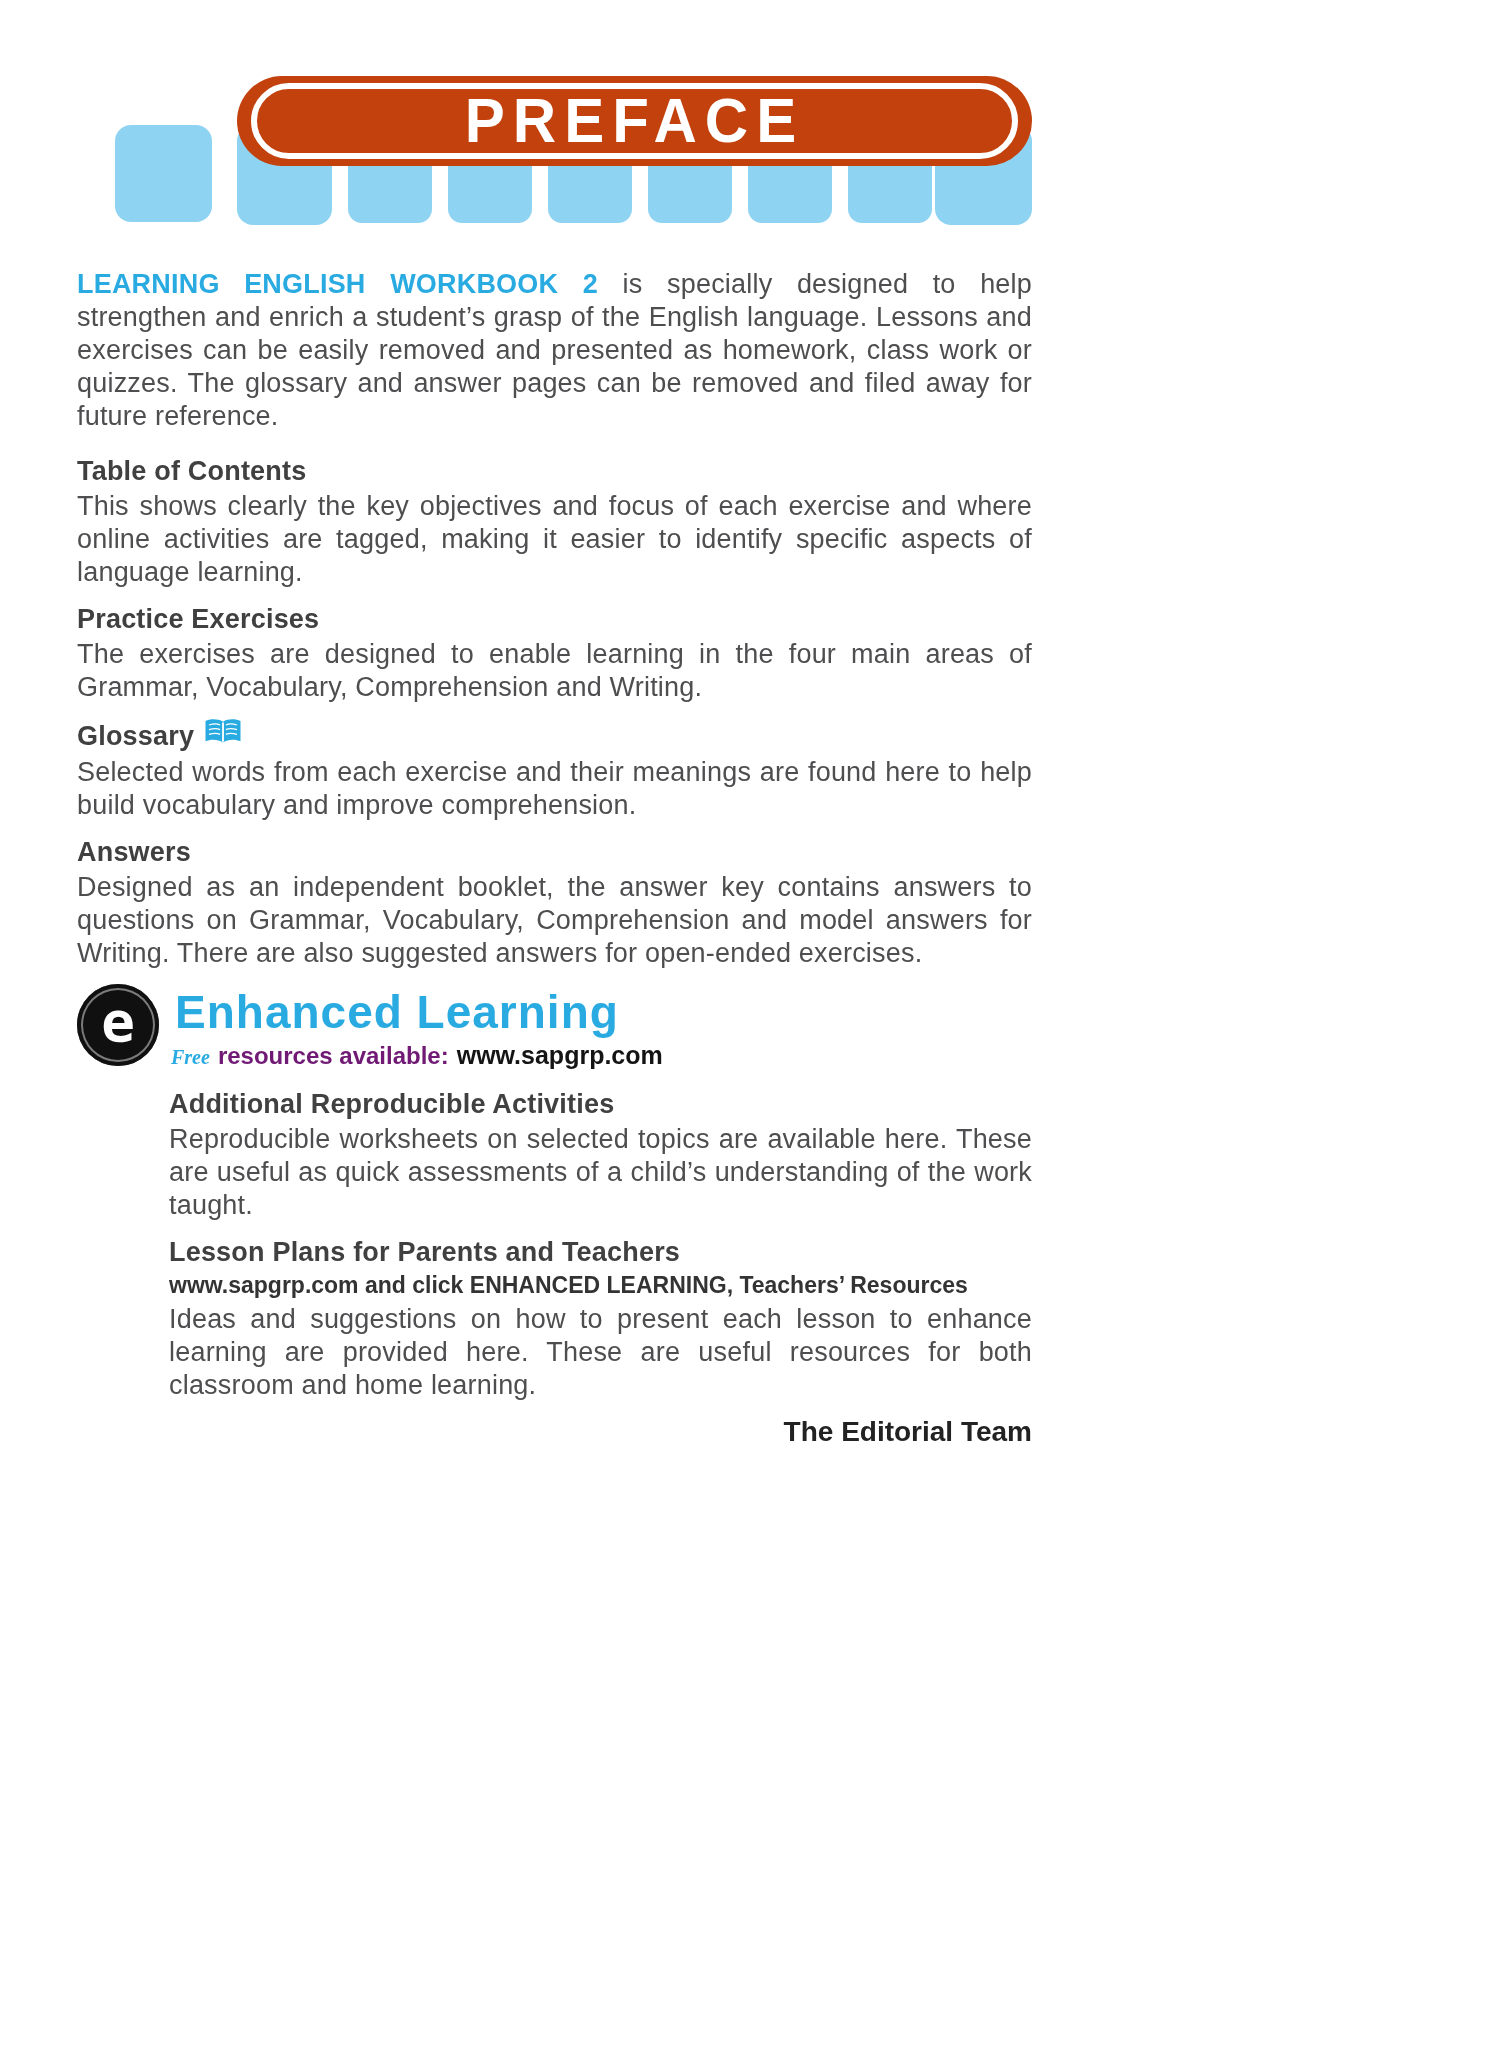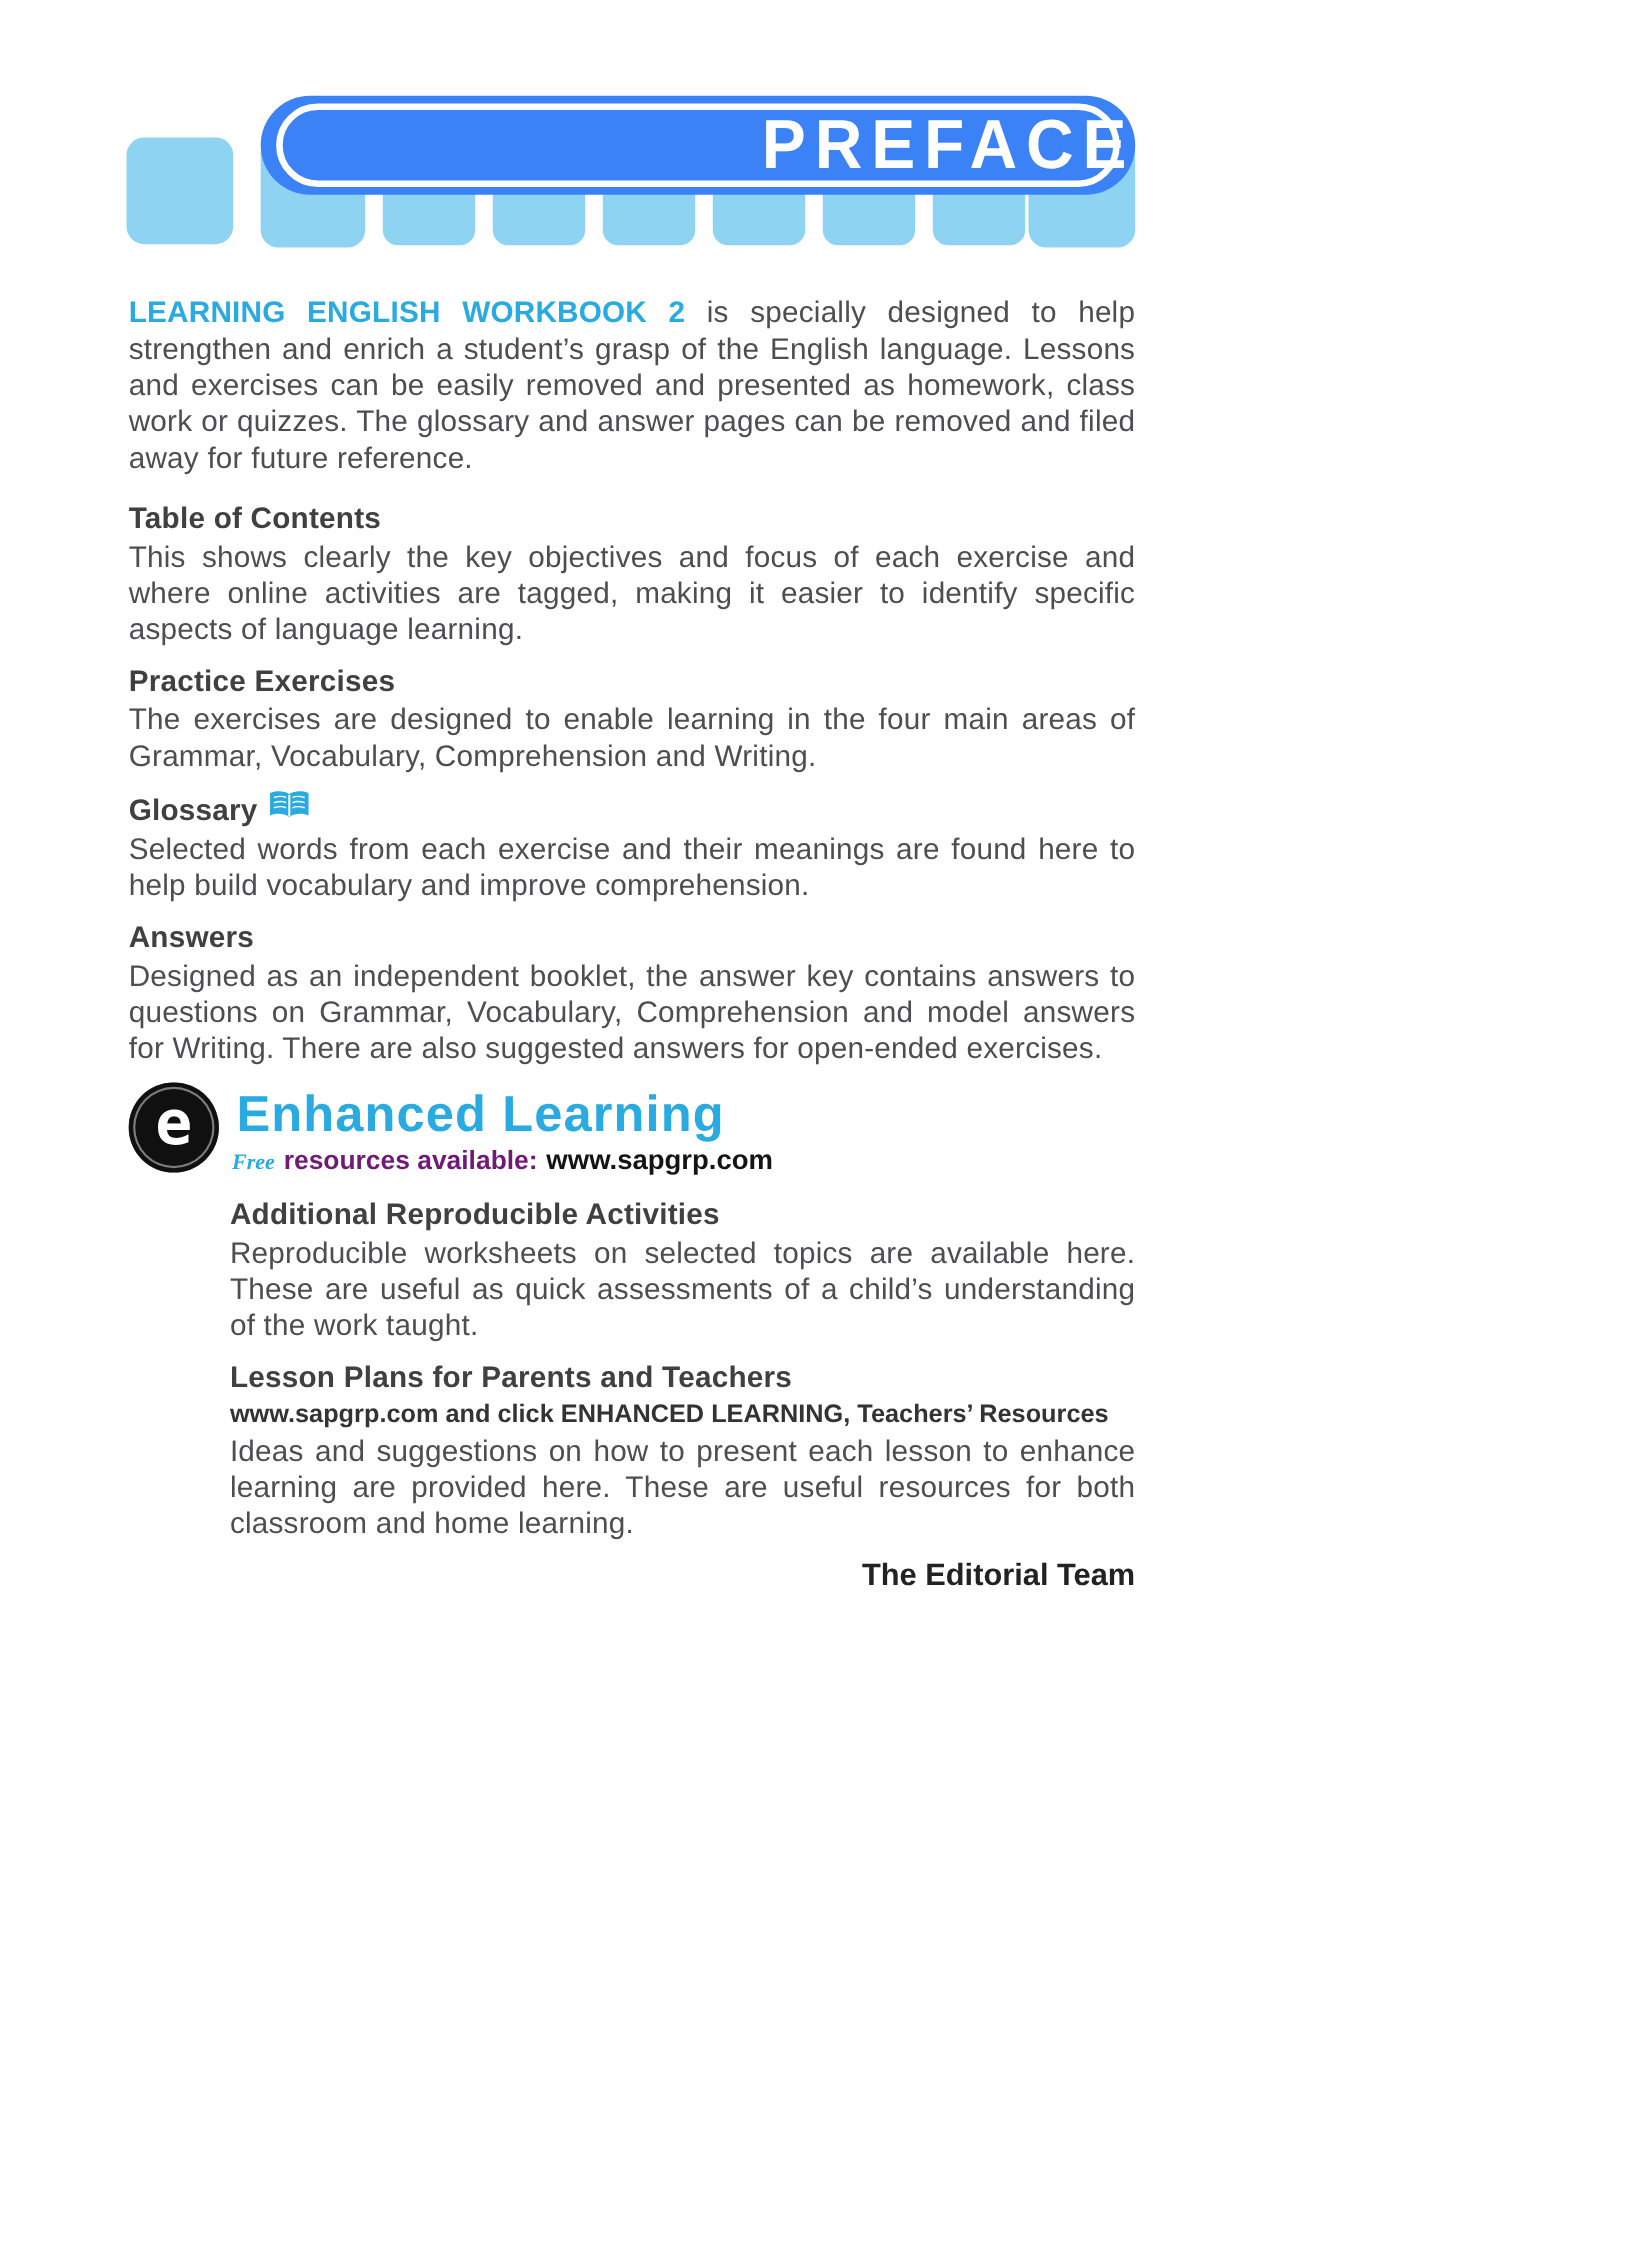--- a/index.html
+++ b/index.html
@@ -14,36 +14,36 @@
   
   .header { position: absolute; top: 0; left: 0; width: 1500px; height: 230px; }
   .blue-shape { position: absolute; background: #8FD3F2; }
   .sq-left   { left: 115px; top: 125px; width: 97px;  height: 97px;  border-radius: 16px; }
   .tab-tall-left  { left: 237px; top: 125px; width: 95px; height: 100px; border-radius: 16px; }
   .tab-tall-right { left: 935px; top: 125px; width: 97px; height: 100px; border-radius: 16px; }
   .tab-small { top: 130px; width: 84px; height: 93px; border-radius: 14px; }
   .t1 { left: 348px; } .t2 { left: 448px; } .t3 { left: 548px; }
   .t4 { left: 648px; } .t5 { left: 748px; } .t6 { left: 848px; }
   .banner {
-    position: absolute; left: 237px; top: 87px; width: 795px; height: 90px;
-    background: #3b82f6; border-radius: 45px;
-    display: flex; align-items: center; justify-content: flex-end;
+    position: absolute; left: 237px; top: 76px; width: 795px; height: 90px;
+    background: #c2410c; border-radius: 45px;
+    display: flex; align-items: center; justify-content: center;
   }
   .banner-outline {
     position: absolute; left: 14px; right: 14px; top: 7px; bottom: 7px;
     border: 6px solid #ffffff; border-radius: 38px; pointer-events: none;
   }
   .banner-title {
     position: relative; color: #ffffff; font-size: 60px; font-weight: 800;
     letter-spacing: 8px; margin: 0; line-height: 1;
     transform: scaleY(1.05);
   }
 
   
-  .main { position: absolute; top: 230px; left: 0; width: 1500px; padding: 38px 468px 0 117px; }
+  .main { position: absolute; top: 230px; left: 0; width: 1500px; padding: 38px 468px 0 77px; }
   .body-text {
     font-size: 27px; line-height: 33px; color: #4E4E50;
     text-align: justify; margin: 0;
     letter-spacing: 0.2px;
   }
   .lead-cyan { color: #29ABE2; font-weight: 700; }
   .cyan-heading {
     font-size: 27px; line-height: 33px; color: #404040;
     font-weight: 700; margin: 0 0 2px 0; letter-spacing: 0.2px;
     display: flex; align-items: center;

